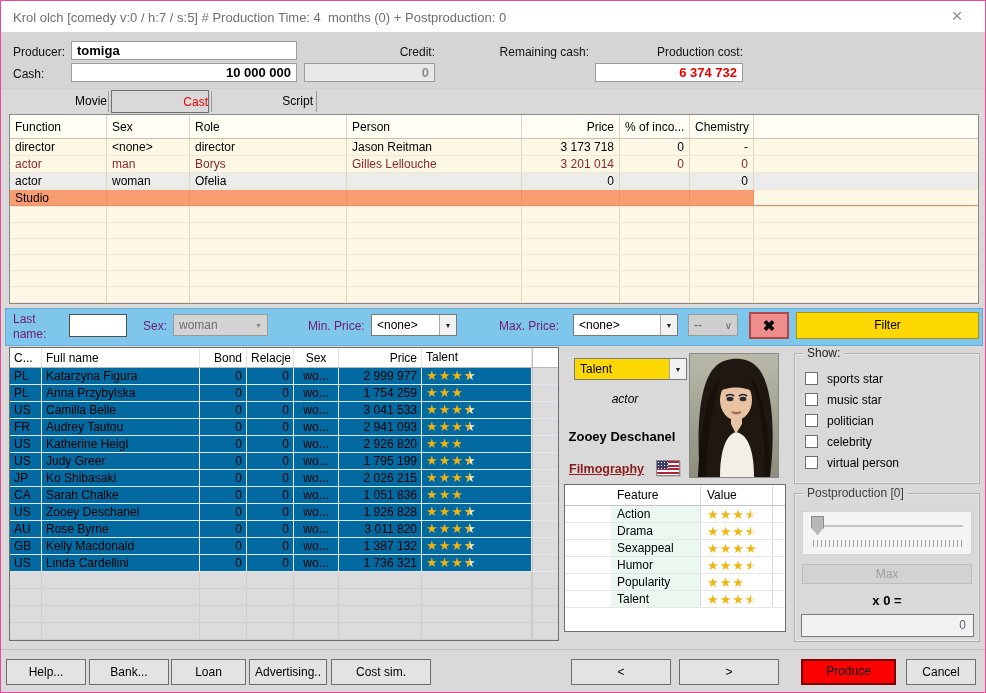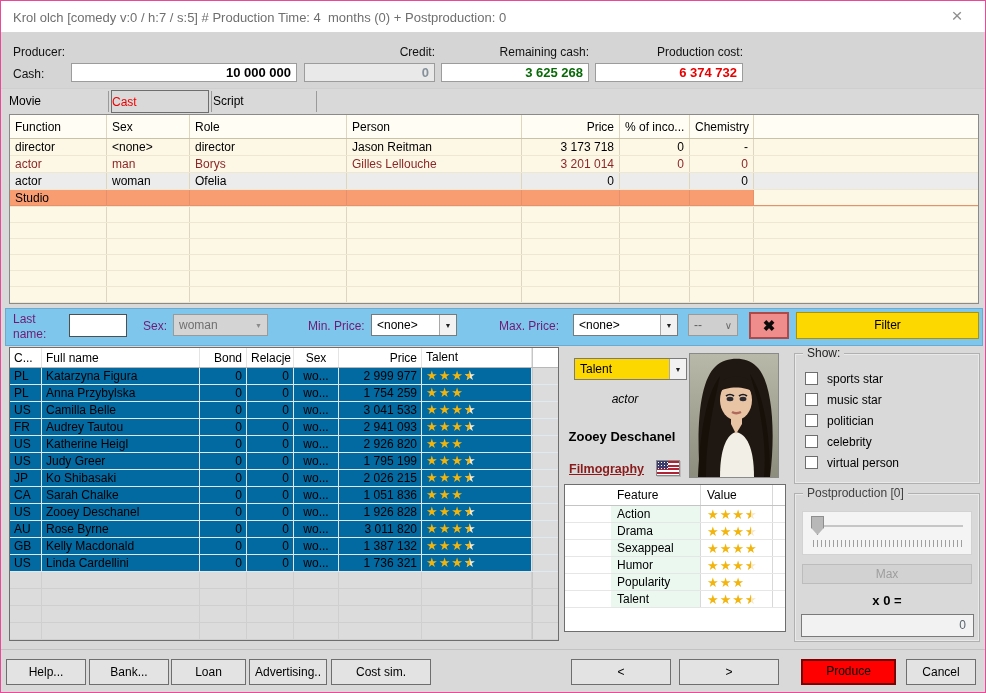--- a/index.html
+++ b/index.html
@@ -17,21 +17,21 @@
   
   .hdrarea { position:absolute; left:0; top:32px; width:100%; height:56px; background:#d5d5d5; border-bottom:1px solid #cfcfcf; }
   .lbl { position:absolute; font-size:12px; color:#111; }
   .fld { position:absolute; height:19px; background:#fff; border:1px solid #9c9c9c; font-size:13px; font-weight:bold; padding:1px 5px; white-space:nowrap; overflow:hidden; }
   .fld.right { text-align:right; }
   .fld.dim { background:#e9e9e9; color:#85909a; font-weight:bold; }
   .fld.green { color:var(--remaining-cash-green); }
   .fld.red { color:var(--production-cost-red); }
   
   .tabs { position:absolute; left:0; top:88px; width:100%; height:25px; }
-  .tab { position:absolute; top:1px; height:23px; text-align:left; line-height:23px; cursor:pointer; }
+  .tab { position:absolute; top:1px; height:23px; text-align:right; line-height:23px; cursor:pointer; }
   .tab.active { border:1px solid #6e6e6e; background:#d9d9d9; color:var(--tab-active-red); }
   .tabsep { position:absolute; top:2px; height:21px; width:1px; background:#9a9a9a; }
   
   .cast-table { position:absolute; left:8px; top:113px; width:970px; height:190px; background:var(--table-cream); border:1px solid #8a8a8a; overflow:hidden; }
   .crow { display:flex; height:17px; background:var(--table-cream); border-bottom:1px solid #efe8d0; font-size:12px; }
   .crow.head { height:24px; background:#fffdf4; border-bottom:1px solid #c9c2a6; }
   .crow.head .c { line-height:22px; }
   .crow.gray { background:#ececec; }
   .crow.red { color:var(--cast-row-red-text); }
   .crow.empty { height:16px; }
@@ -123,27 +123,27 @@
 
 <div class="window">
 
   <div class="titlebar">
     <div class="title">Krol olch [comedy v:0 / h:7 / s:5] # Production Time: 4  months (0) + Postproduction: 0</div>
     <div class="close">×</div>
   </div>
 
   <div class="hdrarea">
     <div class="lbl" style="left:12px;top:12px">Producer:</div>
+    <div class="fld" style="left:70px;top:8px;width:226px">tomiga</div>
     <div class="lbl" style="left:334px;top:12px;width:100px;text-align:right">Credit:</div>
     <div class="lbl" style="left:440px;top:12px;width:148px;text-align:right">Remaining cash:</div>
     <div class="lbl" style="left:594px;top:12px;width:148px;text-align:right">Production cost:</div>
     <div class="lbl" style="left:12px;top:34px">Cash:</div>
     <div class="fld right" style="left:70px;top:30px;width:226px">10 000 000</div>
     <div class="fld right dim" style="left:303px;top:30px;width:131px">0</div>
-    <div class="fld right green" style="left:440px;top:30px;width:148px">3 625 268</div>
     <div class="fld right red" style="left:594px;top:30px;width:148px">6 374 732</div>
   </div>
 
   <div class="tabs" id="tabs">
       <div class="tab" style="left: 8px; width: 98px;">Movie</div>
       <div class="tab active" style="left: 110px; width: 98px;">Cast</div>
       <div class="tab" style="left: 212px; width: 100px;">Script</div>
       <div class="tabsep" style="left: 107px;"></div>
       <div class="tabsep" style="left: 210px;"></div>
       <div class="tabsep" style="left: 315px;"></div>

